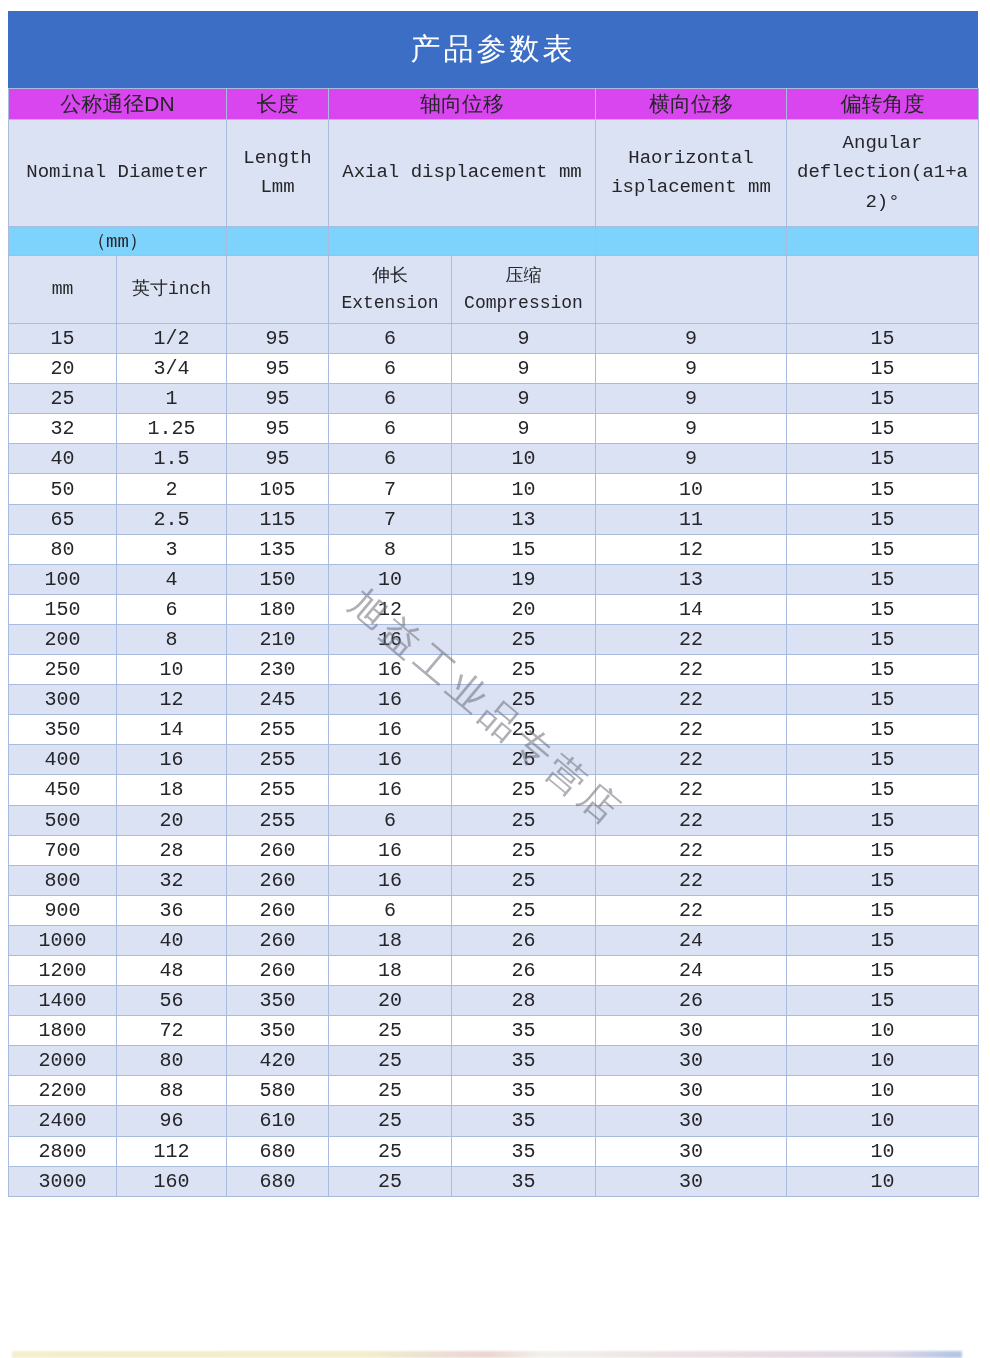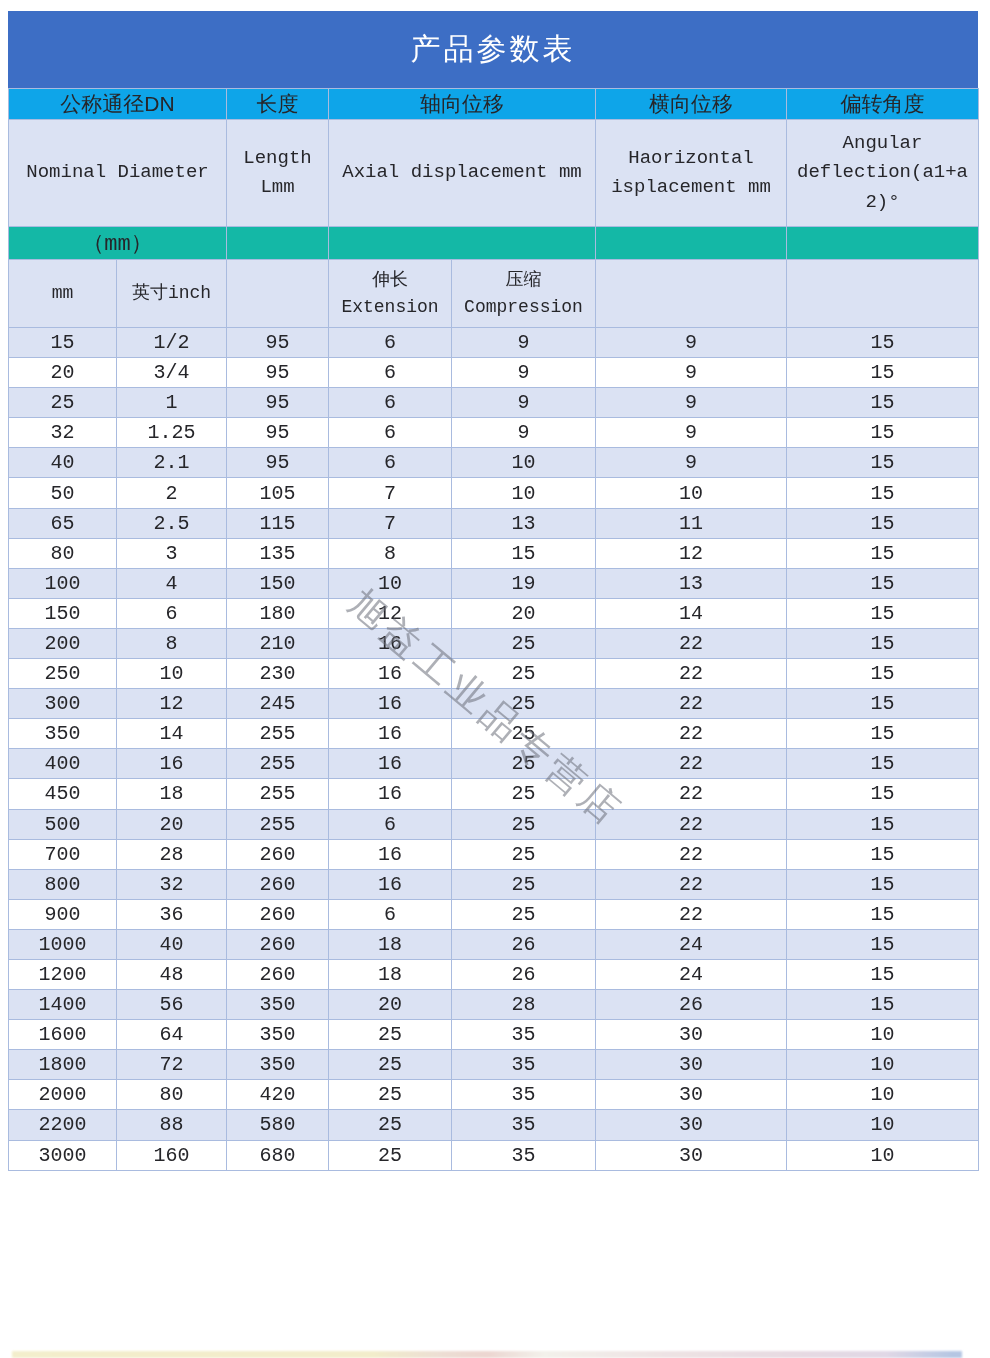--- a/index.html
+++ b/index.html
@@ -27,24 +27,24 @@
   }
   table.spec{
     width:970px;border-collapse:collapse;table-layout:fixed;
   }
   table.spec th,table.spec td{
     border:1px solid var(--border);
     text-align:center;vertical-align:middle;
     font-weight:normal;padding:1px 8px;
     overflow-wrap:break-word;word-wrap:break-word;
   }
-  .hr1 th{height:29px;font-size:21px;background:#0ea5e9;
+  .hr1 th{height:29px;font-size:21px;background:#d946ef;
           font-family:"Liberation Sans","DejaVu Sans",sans-serif;margin-left:32px;}
   .hr2 th{height:107px;font-size:19px;background:var(--stripe);line-height:1.55;}
-  .hr3 th{height:26px;font-size:22px;background:#14b8a6;}
+  .hr3 th{height:26px;font-size:19px;background:#7dd3fc;}
   .hr4 th{height:68px;font-size:18px;background:var(--stripe);line-height:1.5;}
   tbody td{height:30.1px;font-size:20px;}
   tbody tr:nth-child(odd) td{background:var(--stripe);}
   tbody tr:nth-child(even) td{background:#ffffff;}
   .watermark{
     position:absolute;left:370px;top:578px;
     transform:rotate(40deg);transform-origin:0 0;
     font-size:38px;letter-spacing:5px;white-space:nowrap;
     color:rgba(108,112,122,0.55);
     font-family:"Liberation Sans","DejaVu Sans",sans-serif;
@@ -140,21 +140,21 @@
           <td>32</td>
           <td>1.25</td>
           <td>95</td>
           <td>6</td>
           <td>9</td>
           <td>9</td>
           <td>15</td>
         </tr>
         <tr>
           <td>40</td>
-          <td>2.1</td>
+          <td>1.5</td>
           <td>95</td>
           <td>6</td>
           <td>10</td>
           <td>9</td>
           <td>15</td>
         </tr>
         <tr>
           <td>50</td>
           <td>2</td>
           <td>105</td>
@@ -310,29 +310,20 @@
         <tr>
           <td>1400</td>
           <td>56</td>
           <td>350</td>
           <td>20</td>
           <td>28</td>
           <td>26</td>
           <td>15</td>
         </tr>
         <tr>
-          <td>1600</td>
-          <td>64</td>
-          <td>350</td>
-          <td>25</td>
-          <td>35</td>
-          <td>30</td>
-          <td>10</td>
-        </tr>
-        <tr>
           <td>1800</td>
           <td>72</td>
           <td>350</td>
           <td>25</td>
           <td>35</td>
           <td>30</td>
           <td>10</td>
         </tr>
         <tr>
           <td>2000</td>
@@ -340,20 +331,38 @@
           <td>420</td>
           <td>25</td>
           <td>35</td>
           <td>30</td>
           <td>10</td>
         </tr>
         <tr>
           <td>2200</td>
           <td>88</td>
           <td>580</td>
+          <td>25</td>
+          <td>35</td>
+          <td>30</td>
+          <td>10</td>
+        </tr>
+        <tr>
+          <td>2400</td>
+          <td>96</td>
+          <td>610</td>
+          <td>25</td>
+          <td>35</td>
+          <td>30</td>
+          <td>10</td>
+        </tr>
+        <tr>
+          <td>2800</td>
+          <td>112</td>
+          <td>680</td>
           <td>25</td>
           <td>35</td>
           <td>30</td>
           <td>10</td>
         </tr>
         <tr>
           <td>3000</td>
           <td>160</td>
           <td>680</td>
           <td>25</td>

